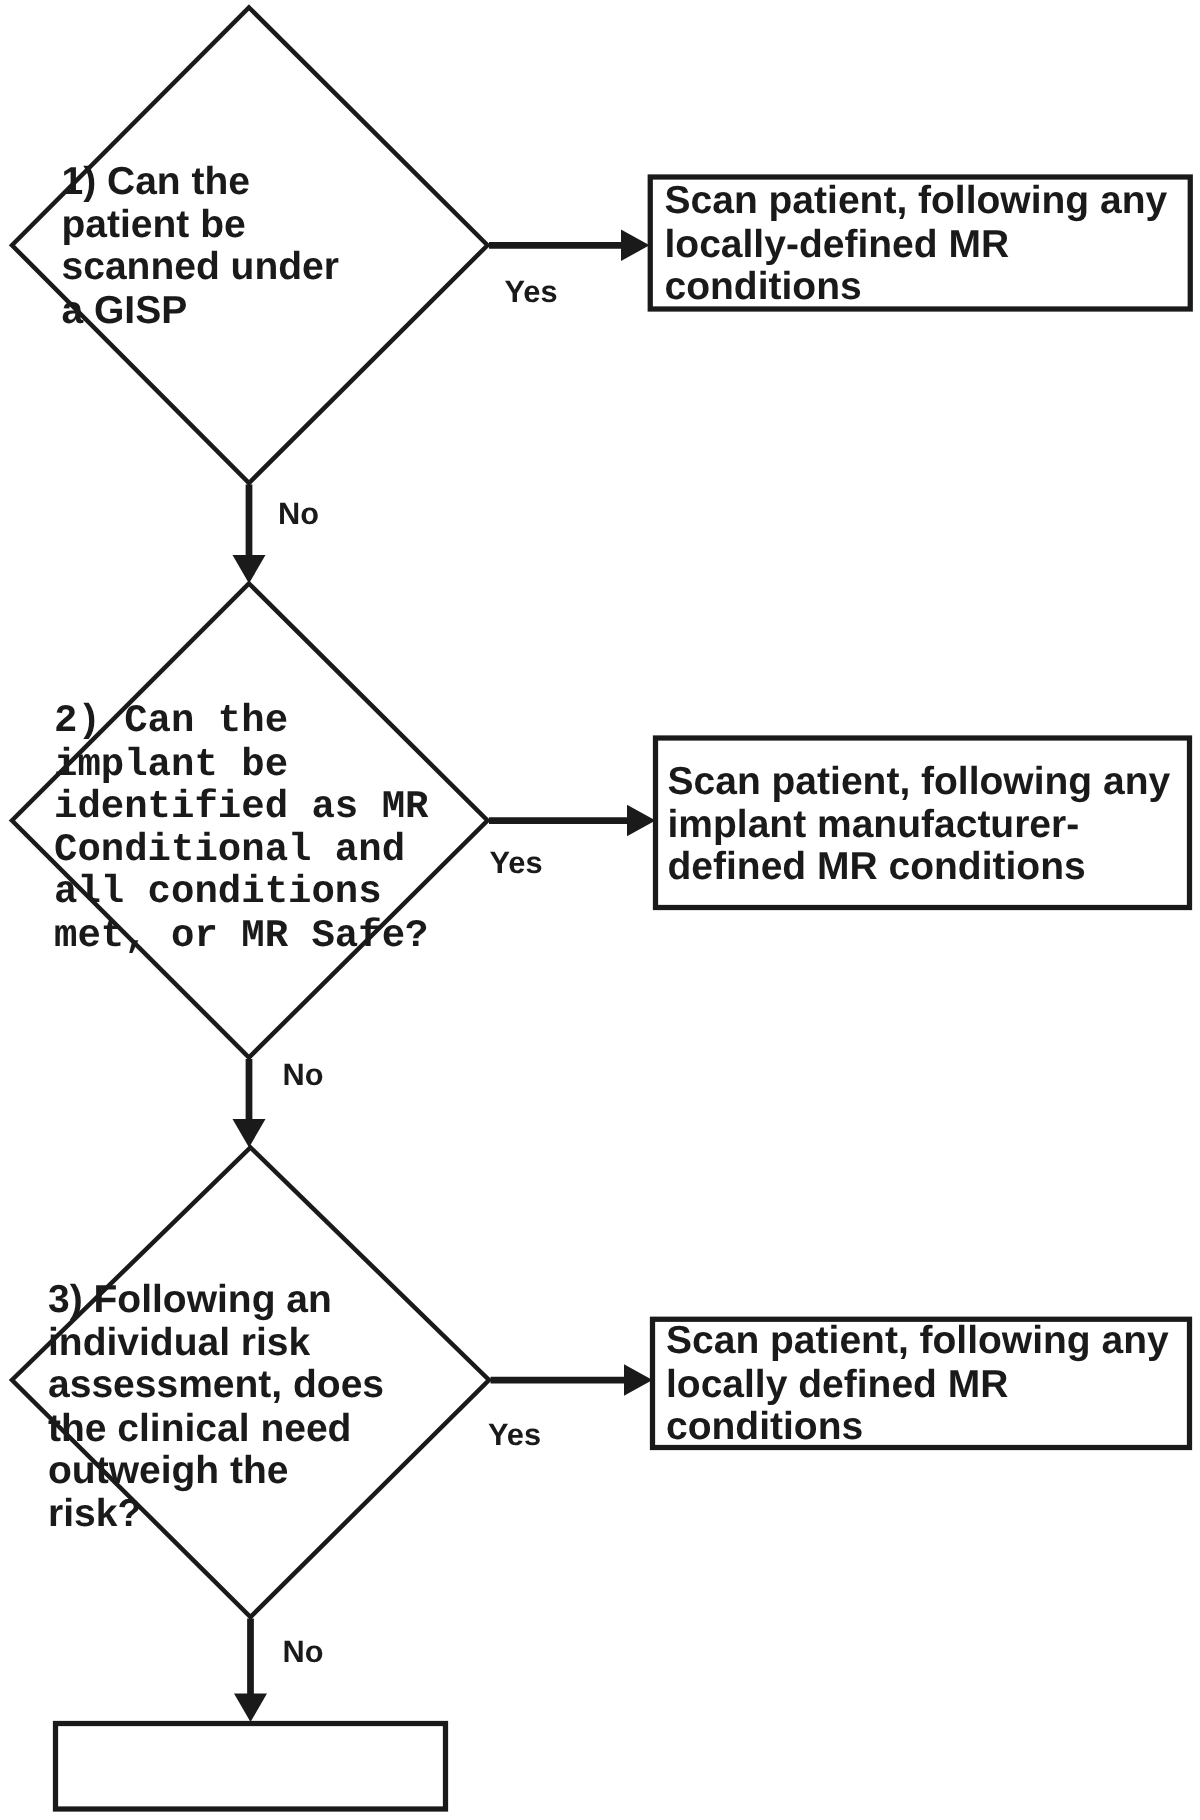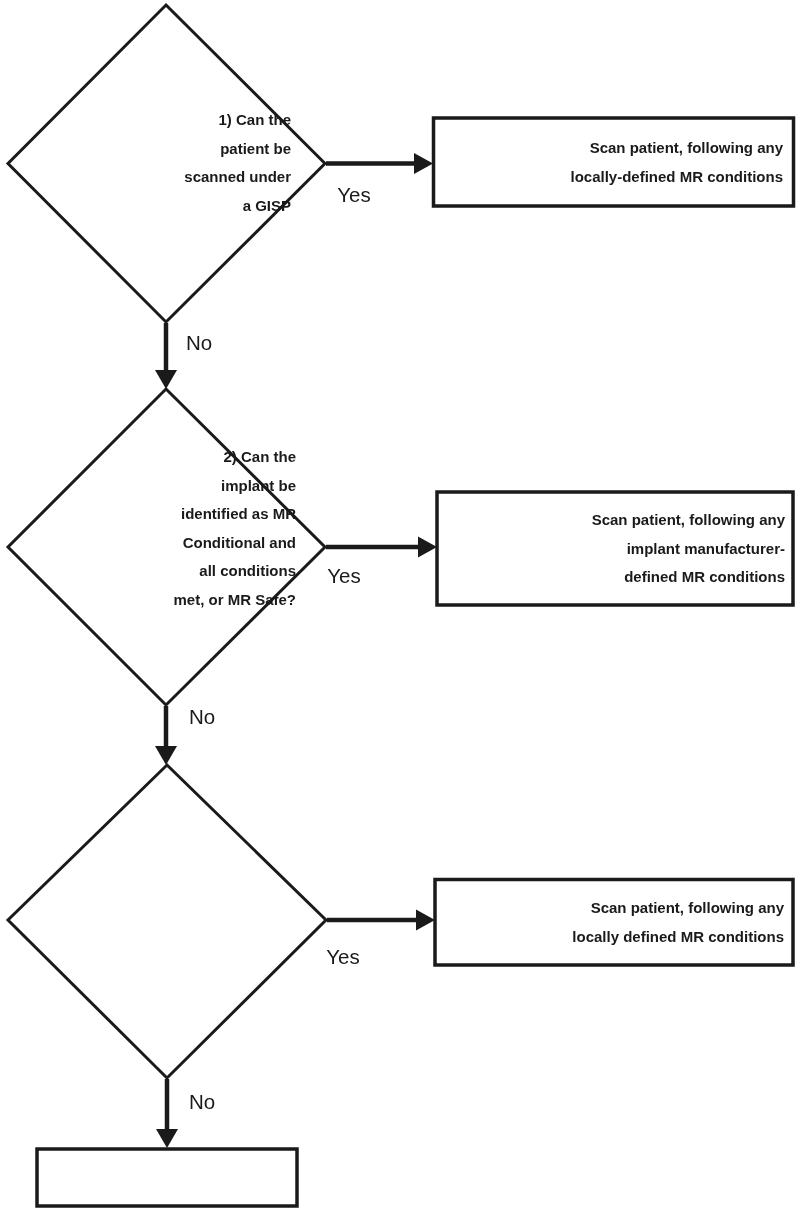--- a/index.html
+++ b/index.html
@@ -8,31 +8,31 @@
     width:800px;height:1213px;
     background:#ffffff;
     font-family:"Liberation Sans",sans-serif;
     color:#1a1a1a;
     overflow:hidden;
   }
   .stage svg{position:absolute;left:0;top:0;display:block;}
   .node-text{
     position:absolute;
     transform:translate(-50%,-50%);
-    text-align:right;
+    text-align:left;
     white-space:pre-line;
-    font-size:15px;
+    font-size:26px;
     line-height:28.5px;
     font-weight:600;
   }
   .edge-label{
     position:absolute;
     transform:translate(-50%,-50%);
     font-size:20.5px;
-    font-weight:400;
+    font-weight:700;
     white-space:nowrap;
   }
 </style>
 </head>
 <body>
 
 <div class="stage">
 
   <svg width="800" height="1213" viewBox="0 0 800 1213">
 
@@ -62,26 +62,32 @@
     <rect x="437" y="492" width="356" height="113" fill="#ffffff" stroke="#1a1a1a" stroke-width="3.5"></rect>
     <rect x="435" y="879.5" width="358" height="85.5" fill="#ffffff" stroke="#1a1a1a" stroke-width="3.5"></rect>
 
     <rect x="37" y="1149" width="260" height="57" fill="#ffffff" stroke="#1a1a1a" stroke-width="3.5"></rect>
   </svg>
 
   <div class="node-text" style="left:166px;top:163px;width:250px;">1) Can the
 patient be
 scanned under
 a GISP</div>
-  <div class="node-text" style="left:166px;top:528px;width:260px;">2) Can the
+  <div class="node-text" style="left:166px;top:552px;width:260px;font-family:Liberation Mono, monospace;">2) Can the
 implant be
 identified as MR
 Conditional and
 all conditions
 met, or MR Safe?</div>
+  <div class="node-text" style="left:167px;top:937px;width:270px;">3) Following an
+individual risk
+assessment, does
+the clinical need
+outweigh the
+risk?</div>
 
   <div class="node-text" style="left:613px;top:162px;width:340px;">Scan patient, following any
 locally-defined MR conditions</div>
   <div class="node-text" style="left:615px;top:549px;width:340px;">Scan patient, following any
 implant manufacturer-
 defined MR conditions</div>
   <div class="node-text" style="left:614px;top:922px;width:340px;">Scan patient, following any
 locally defined MR conditions</div>
 
 

